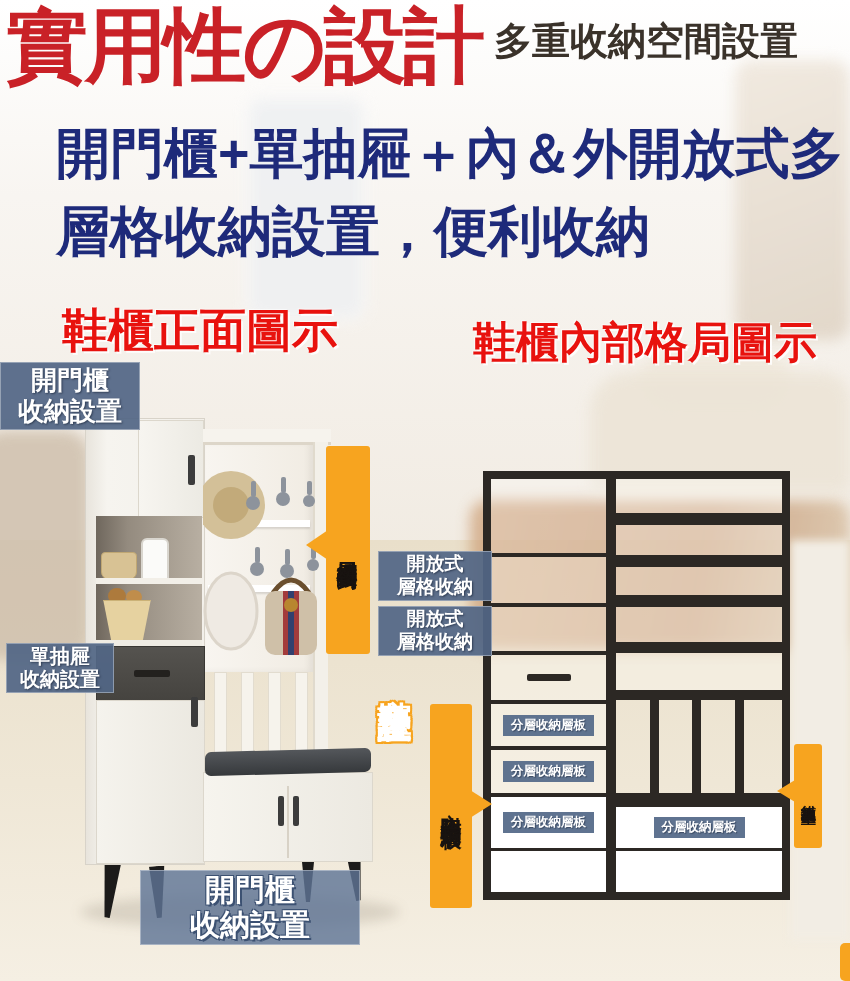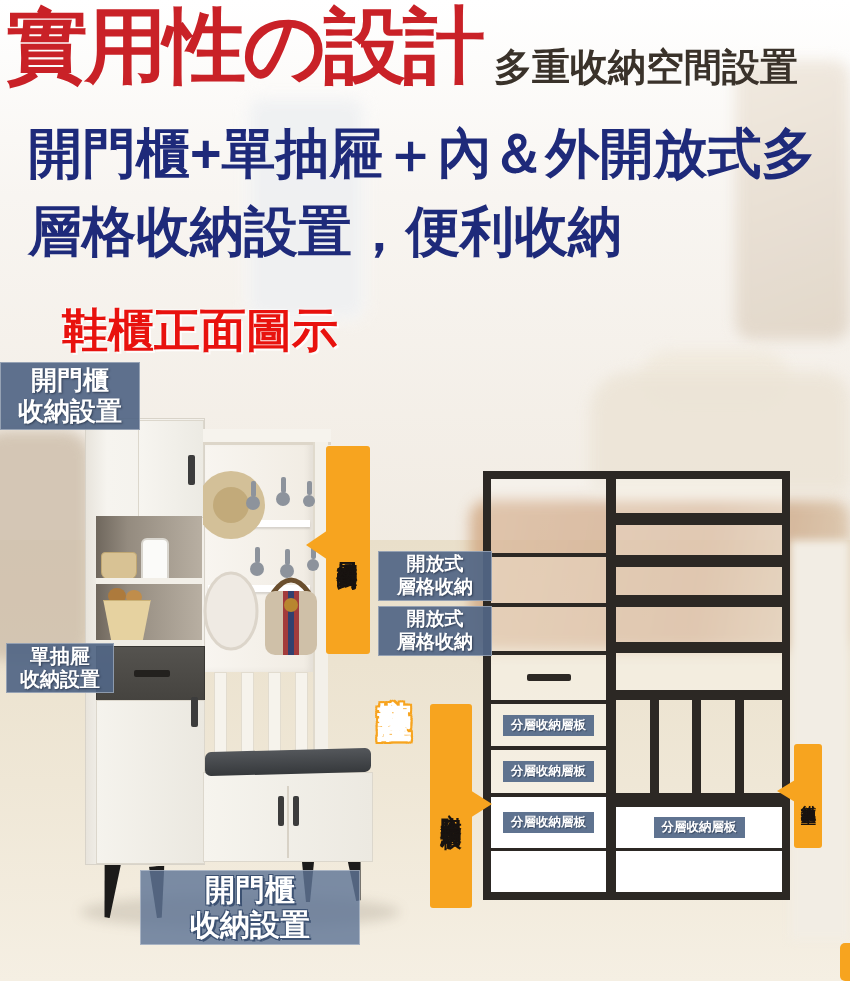--- a/index.html
+++ b/index.html
@@ -14,22 +14,22 @@
   .blob{filter:blur(7px);opacity:.85;border-radius:18px;}
   .bg-window{left:245px;top:95px;width:110px;height:215px;background:#eef0f2;border:6px solid #f7f7f7;}
   .bg-stairs{left:735px;top:60px;width:115px;height:280px;background:linear-gradient(160deg,#efe7dc 0%,#dfd3c4 100%);}
   .bg-sofa{left:590px;top:372px;width:260px;height:120px;background:#ece4d6;border-radius:40px 28px 10px 10px;}
   .bg-sofa2{left:640px;top:350px;width:150px;height:60px;background:#f0e9dc;border-radius:30px;}
   .bg-wood{left:470px;top:500px;width:380px;height:150px;background:linear-gradient(100deg,#cfa37b 0%,#c08d66 60%,#d9c3a6 100%);opacity:.75;}
   .bg-chair{left:-20px;top:430px;width:110px;height:230px;background:#cfc0ad;border-radius:26px;}
   .bg-stairbase{left:790px;top:540px;width:60px;height:400px;background:#f2ede4;filter:blur(4px);}
   
   .title-main{left:6px;top:-8px;font-size:82px;font-weight:800;color:#c92127;letter-spacing:-3px;white-space:nowrap;}
-  .title-sub{left:494px;top:42px;font-size:38px;font-weight:800;color:#3a322a;white-space:nowrap;}
-  .intro{font-size:54px;font-weight:800;color:#1e2a7a;white-space:nowrap;}
+  .title-sub{left:494px;top:16px;font-size:38px;font-weight:800;color:#3a322a;white-space:nowrap;}
+  .intro{font-size:54px;font-weight:800;color:#1e2a7a;white-space:nowrap;margin-left:28px;}
   .intro1{left:28px;top:118px;}
   .intro2{left:28px;top:196px;}
   .sec-title{font-weight:800;color:#e8120e;white-space:nowrap;
              text-shadow:2px 2px 0 rgba(255,255,255,.85),-1px -1px 0 rgba(255,255,255,.6);}
   .sec-front{left:62px;top:300px;font-size:46px;}
   .sec-interior{left:473px;top:314px;font-size:43px;}
   
   .lblue{position:absolute;background:rgba(82,102,133,.93);color:#fff;font-weight:700;
          text-align:center;border:1px solid rgba(255,255,255,.35);
          text-shadow:1px 1px 2px rgba(25,35,55,.65);z-index:30;}
@@ -230,20 +230,21 @@
     </div>
     <div class="fr" style="left:133px;top:377px;width:166px;height:3px;"></div>
     <div class="drow rw" style="left:133px;top:380px;width:166px;height:41px;"></div>
   </div>
 
   <div class="abs title-main">實用性の設計</div>
   <div class="abs title-sub">多重收納空間設置</div>
   <div class="abs intro intro1">開門櫃+單抽屜＋內＆外開放式多</div>
   <div class="abs sec-title sec-front">鞋櫃正面圖示</div>
   <div class="abs intro intro2">層格收納設置，便利收納</div>
+  <div class="abs sec-title sec-interior">鞋櫃內部格局圖示</div>
 
   <div class="lblue lb-topdoor">
     <div>開門櫃</div>
     <div>收納設置</div>
   </div>
   <div class="lblue lb-drawer">
     <div>單抽屜</div>
     <div>收納設置</div>
   </div>
   <div class="lblue lb-open1">

